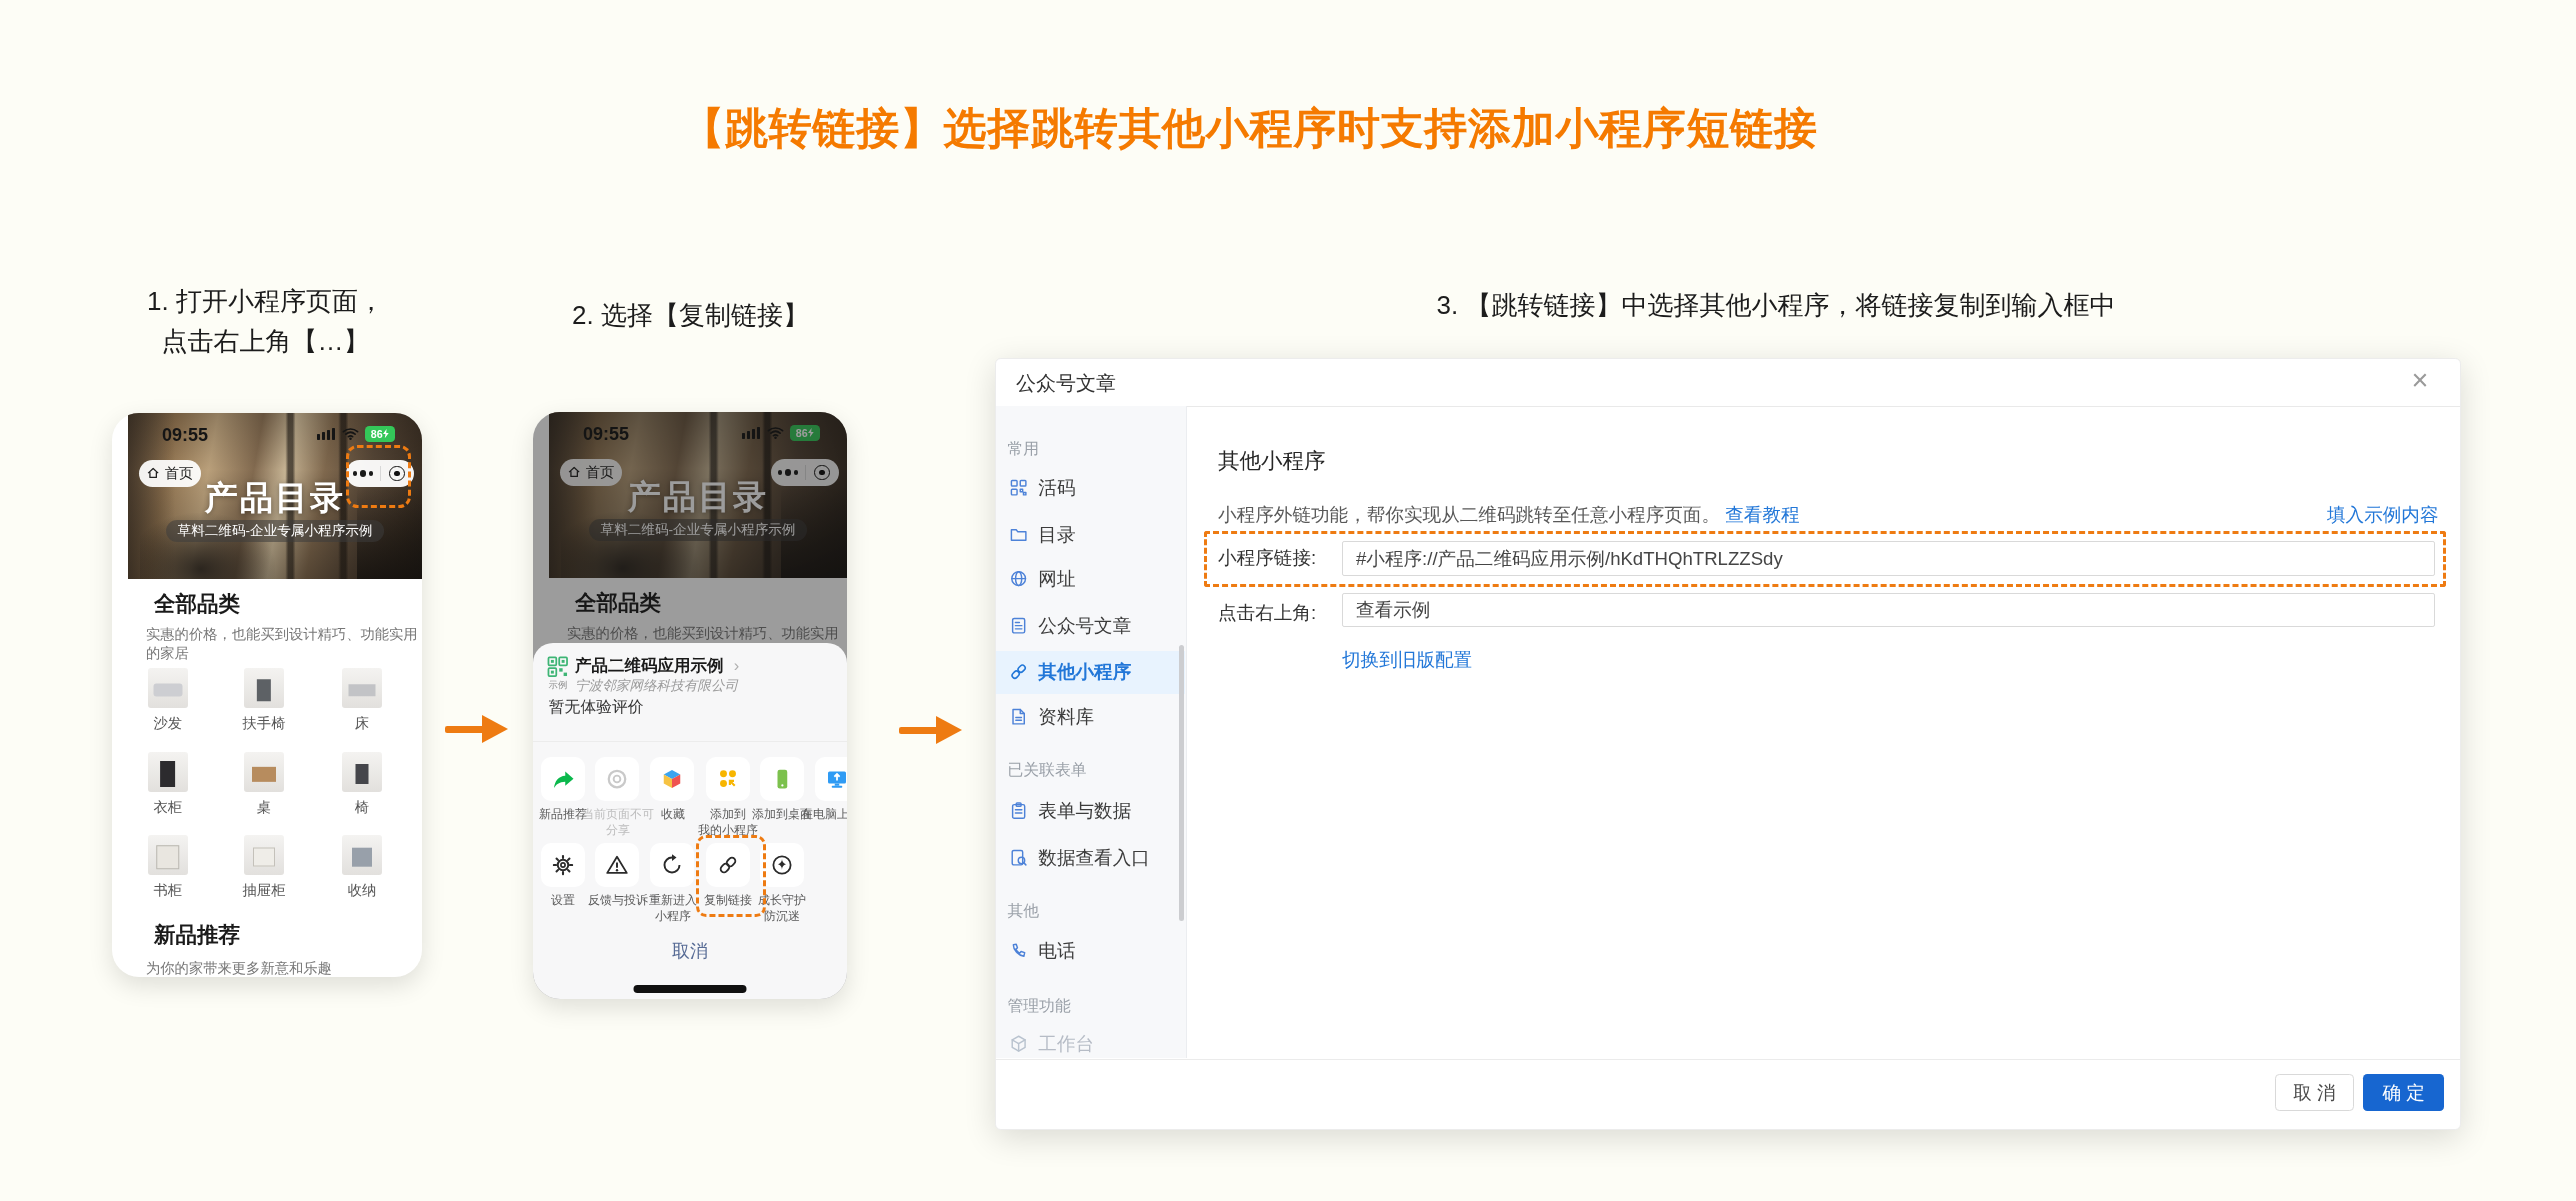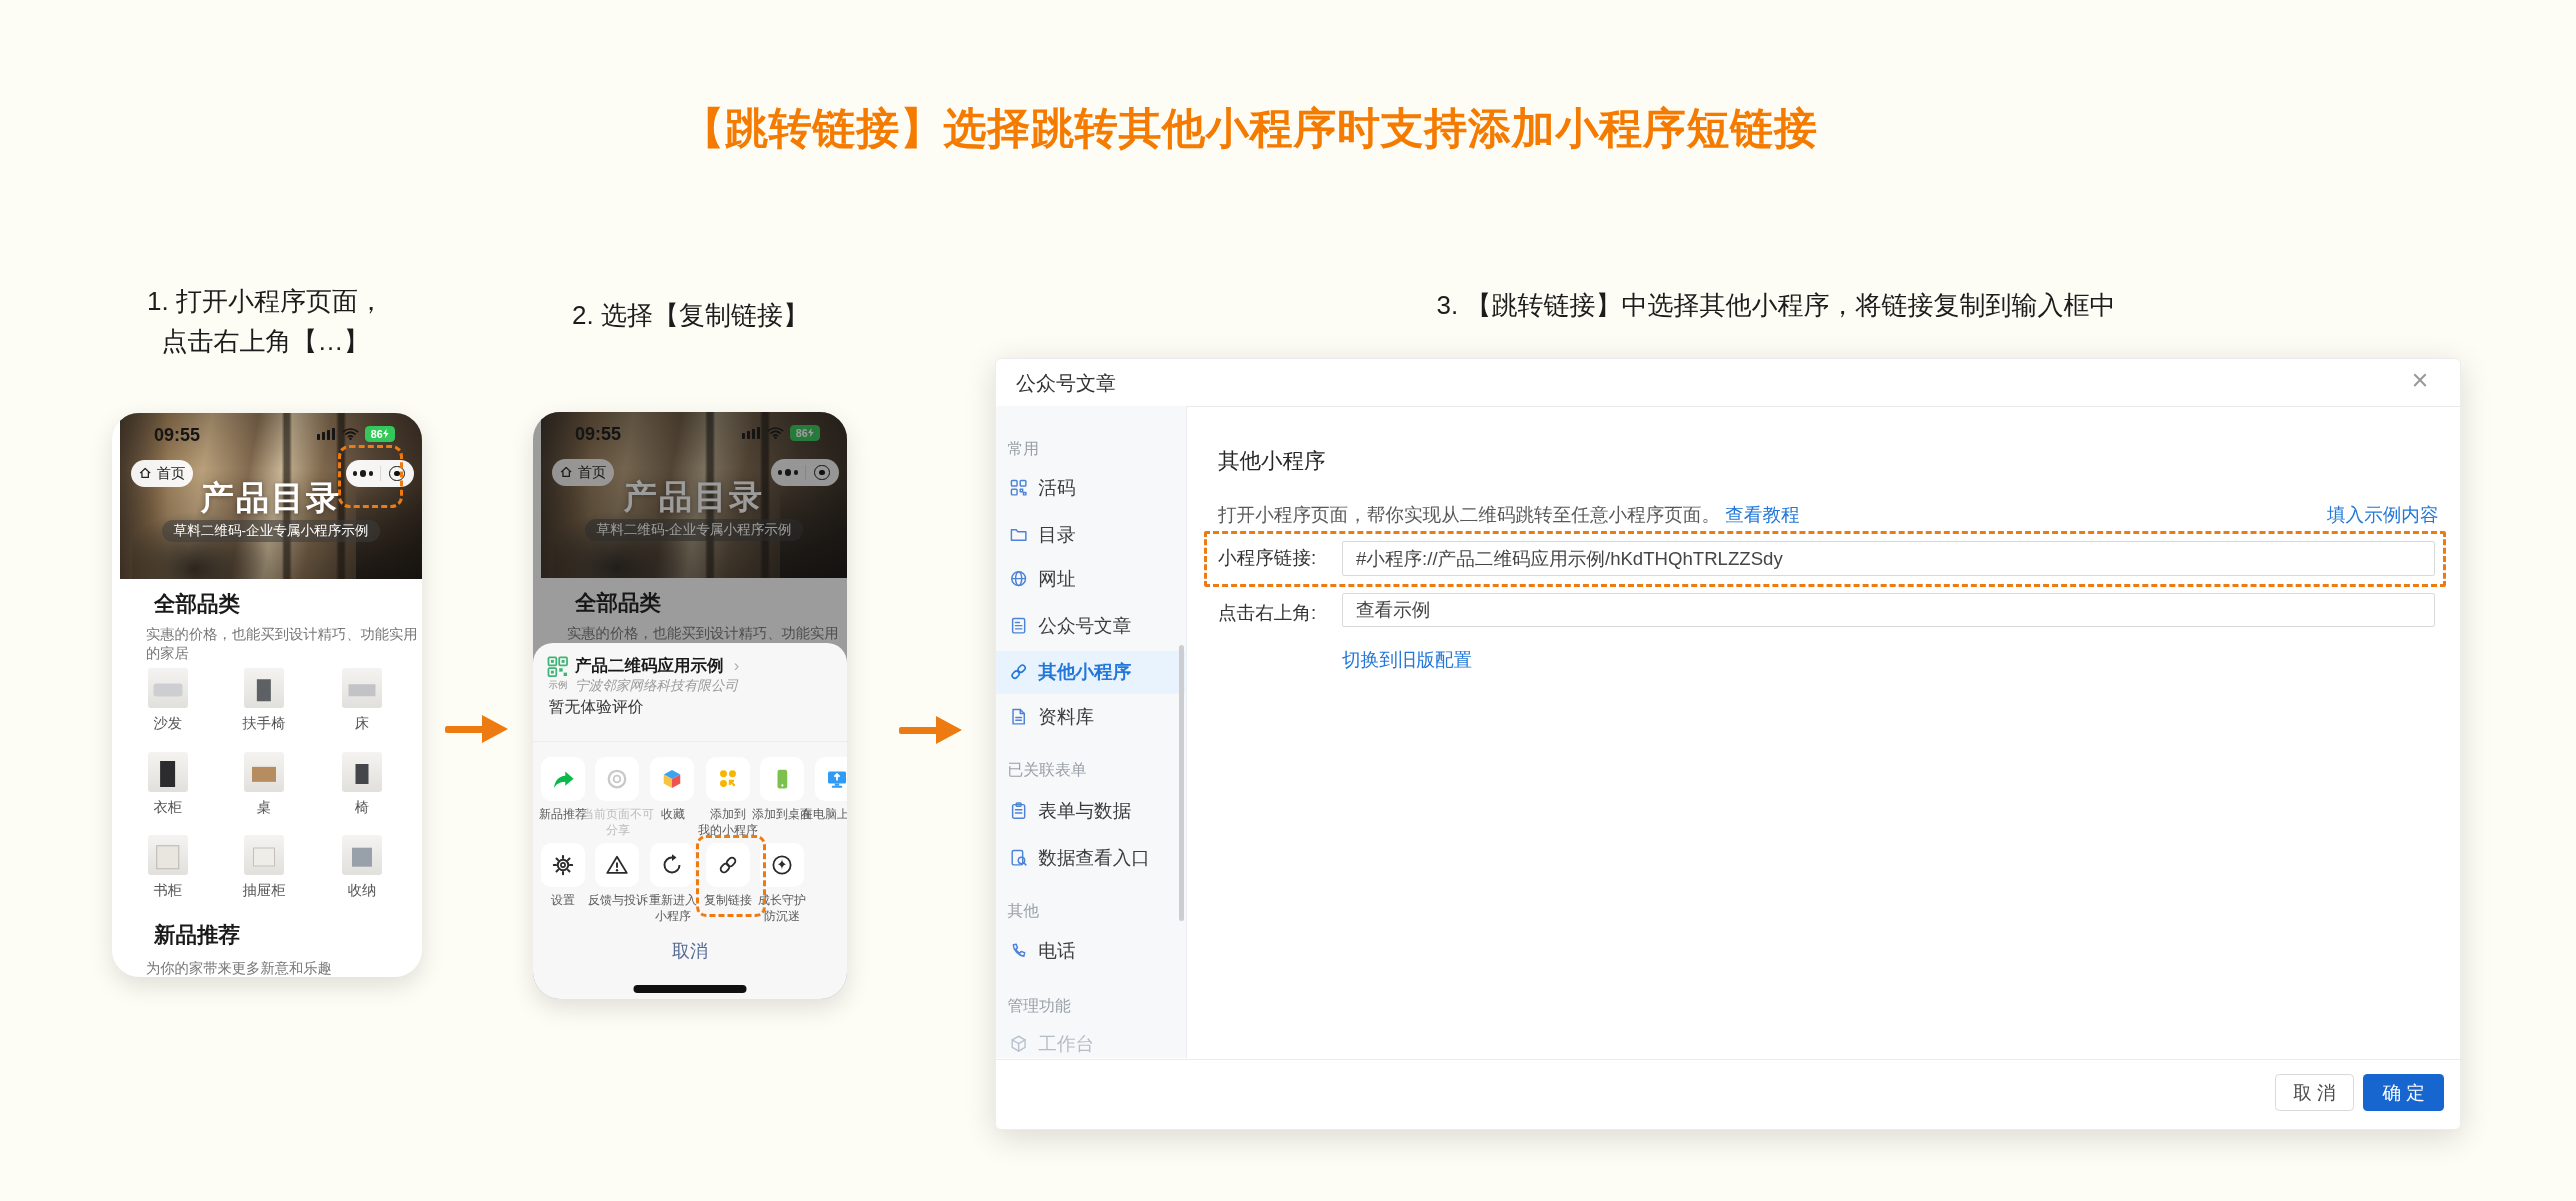--- a/index.html
+++ b/index.html
@@ -13,21 +13,21 @@
   .step.s1{left:115px;top:281px;width:301px;}
   .step.s2{left:526px;top:295px;width:329px;}
   .step.s3{left:1217px;top:285px;width:1118px;}
 
   
   .phone{position:absolute;background:#fff;border-radius:27px;overflow:hidden;
          box-shadow:0 8.6px 24px rgba(0,0,0,.12);}
   .phone.p1{left:112px;top:413px;width:310px;height:564px;}
   .phone.p2{left:533px;top:412px;width:314px;height:587px;}
 
-  .hero{position:absolute;left:8px;top:0;right:0;height:166px;
+  .hero{position:absolute;left:16px;top:0;right:0;height:166px;
     background:
       linear-gradient(90deg, rgba(35,28,22,.55) 0%, rgba(35,28,22,0) 16%),
       linear-gradient(90deg, transparent 53.5%, rgba(28,23,18,.65) 54.5%, rgba(28,23,18,.65) 56%, transparent 57%),
       linear-gradient(90deg, transparent 71.5%, rgba(28,23,18,.7) 72.5%, rgba(28,23,18,.7) 74%, transparent 75%),
       linear-gradient(180deg, rgba(0,0,0,.28) 0%, rgba(0,0,0,.08) 34%, rgba(0,0,0,.38) 100%),
       linear-gradient(100deg,#6e5a44 0%,#a08059 15%,#c9ad85 28%,#8d7356 42%,#d9c5a2 52%,#8a7154 64%,#5d4c3b 78%,#423528 92%,#332a21 100%); padding-left: 24px;}
   .hero-shape{position:absolute;left:4%;bottom:0;width:46%;height:40%;
     background:radial-gradient(ellipse at 45% 85%, rgba(30,26,22,.85), rgba(30,26,22,0) 72%);}
   .hero-shape2{position:absolute;right:0;bottom:0;width:22%;height:55%;
     background:linear-gradient(180deg, rgba(20,17,14,0), rgba(20,17,14,.8));}
@@ -583,21 +583,21 @@
             </g>
           </svg>
         <span>工作台</span>
         </div>
 
       <div class="side-thumb"></div>
     </div>
 
     <div class="c-heading">其他小程序</div>
     <div class="c-desc">
-      <span>打开小程序页面，帮你实现从二维码跳转至任意小程序页面。</span>
+      <span>小程序外链功能，帮你实现从二维码跳转至任意小程序页面。</span>
       <a href="#" class="blue">查看教程</a>
     </div>
     <a href="#" class="c-fill blue">填入示例内容</a>
 
     <div class="dash-row"></div>
     <div class="f-label l1r">小程序链接:</div>
     <input class="f-input i1" type="text" value="#小程序://产品二维码应用示例/hKdTHQhTRLZZSdy" style="">
     <div class="f-label l2r">点击右上角:</div>
     <input class="f-input i2" type="text" value="查看示例" style="">
     <a href="#" class="c-switch blue">切换到旧版配置</a>

